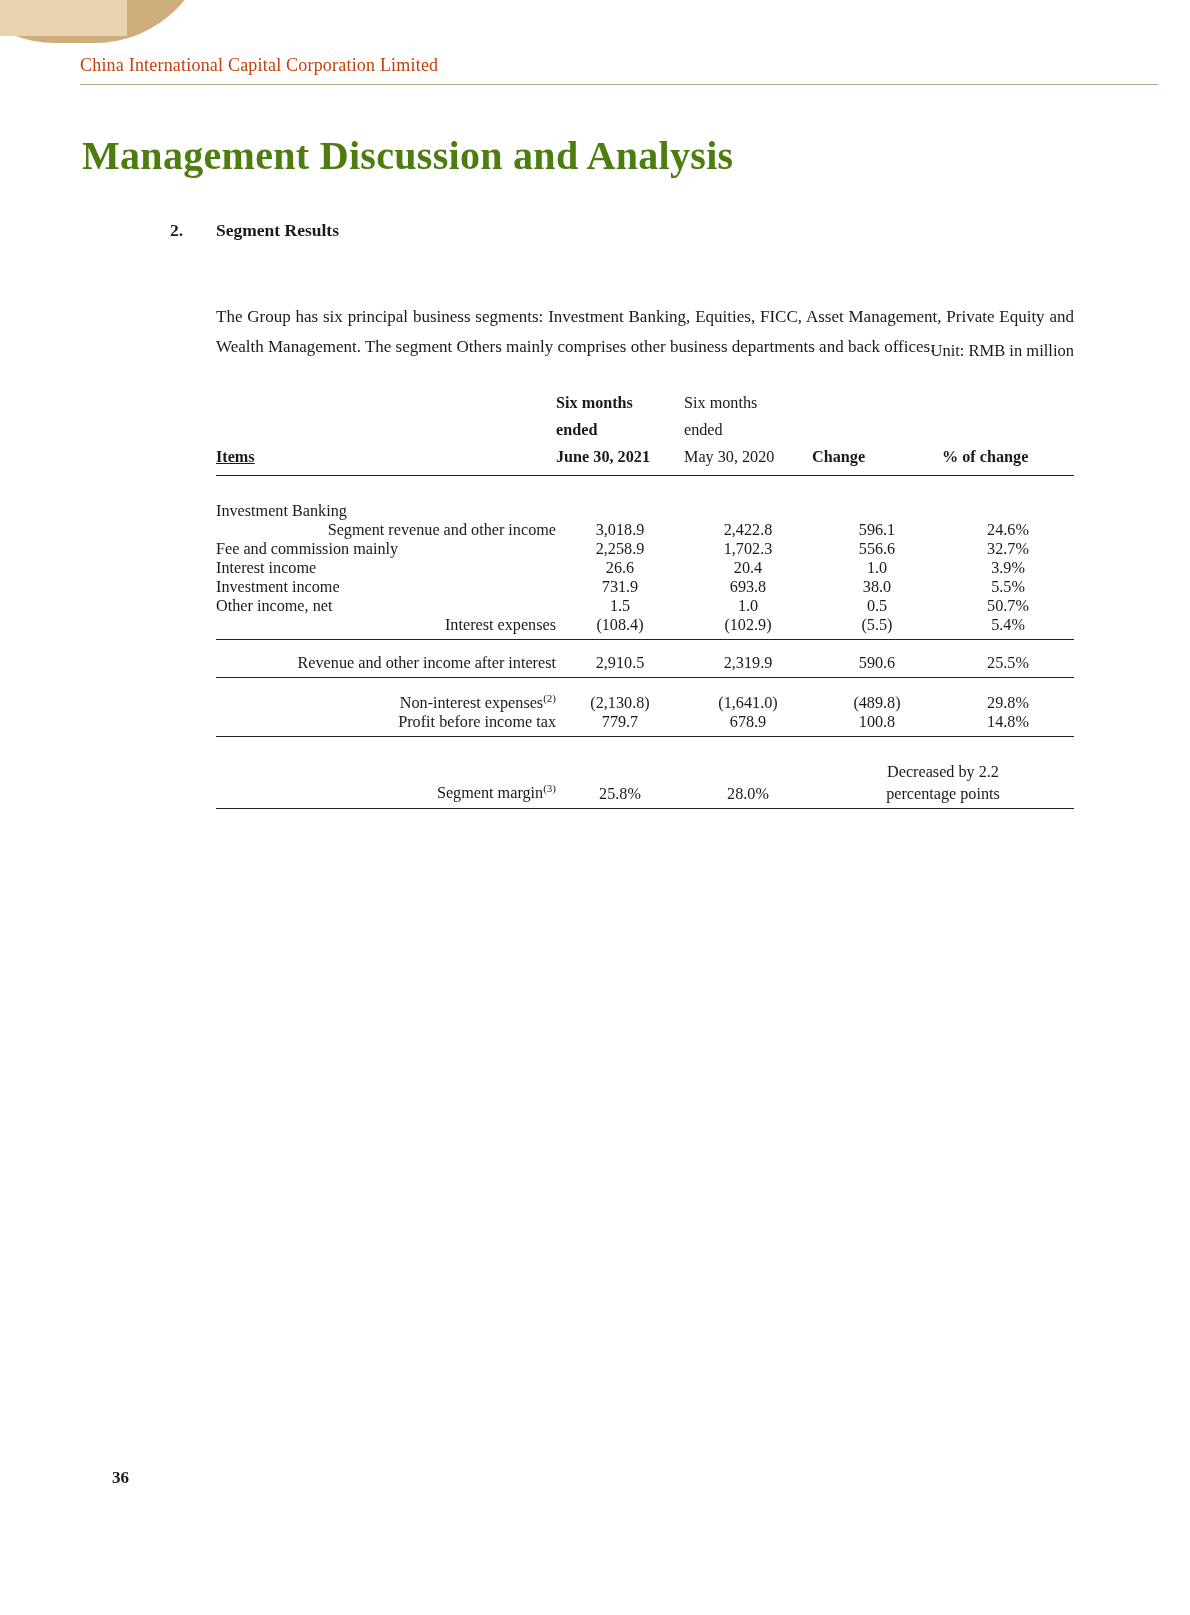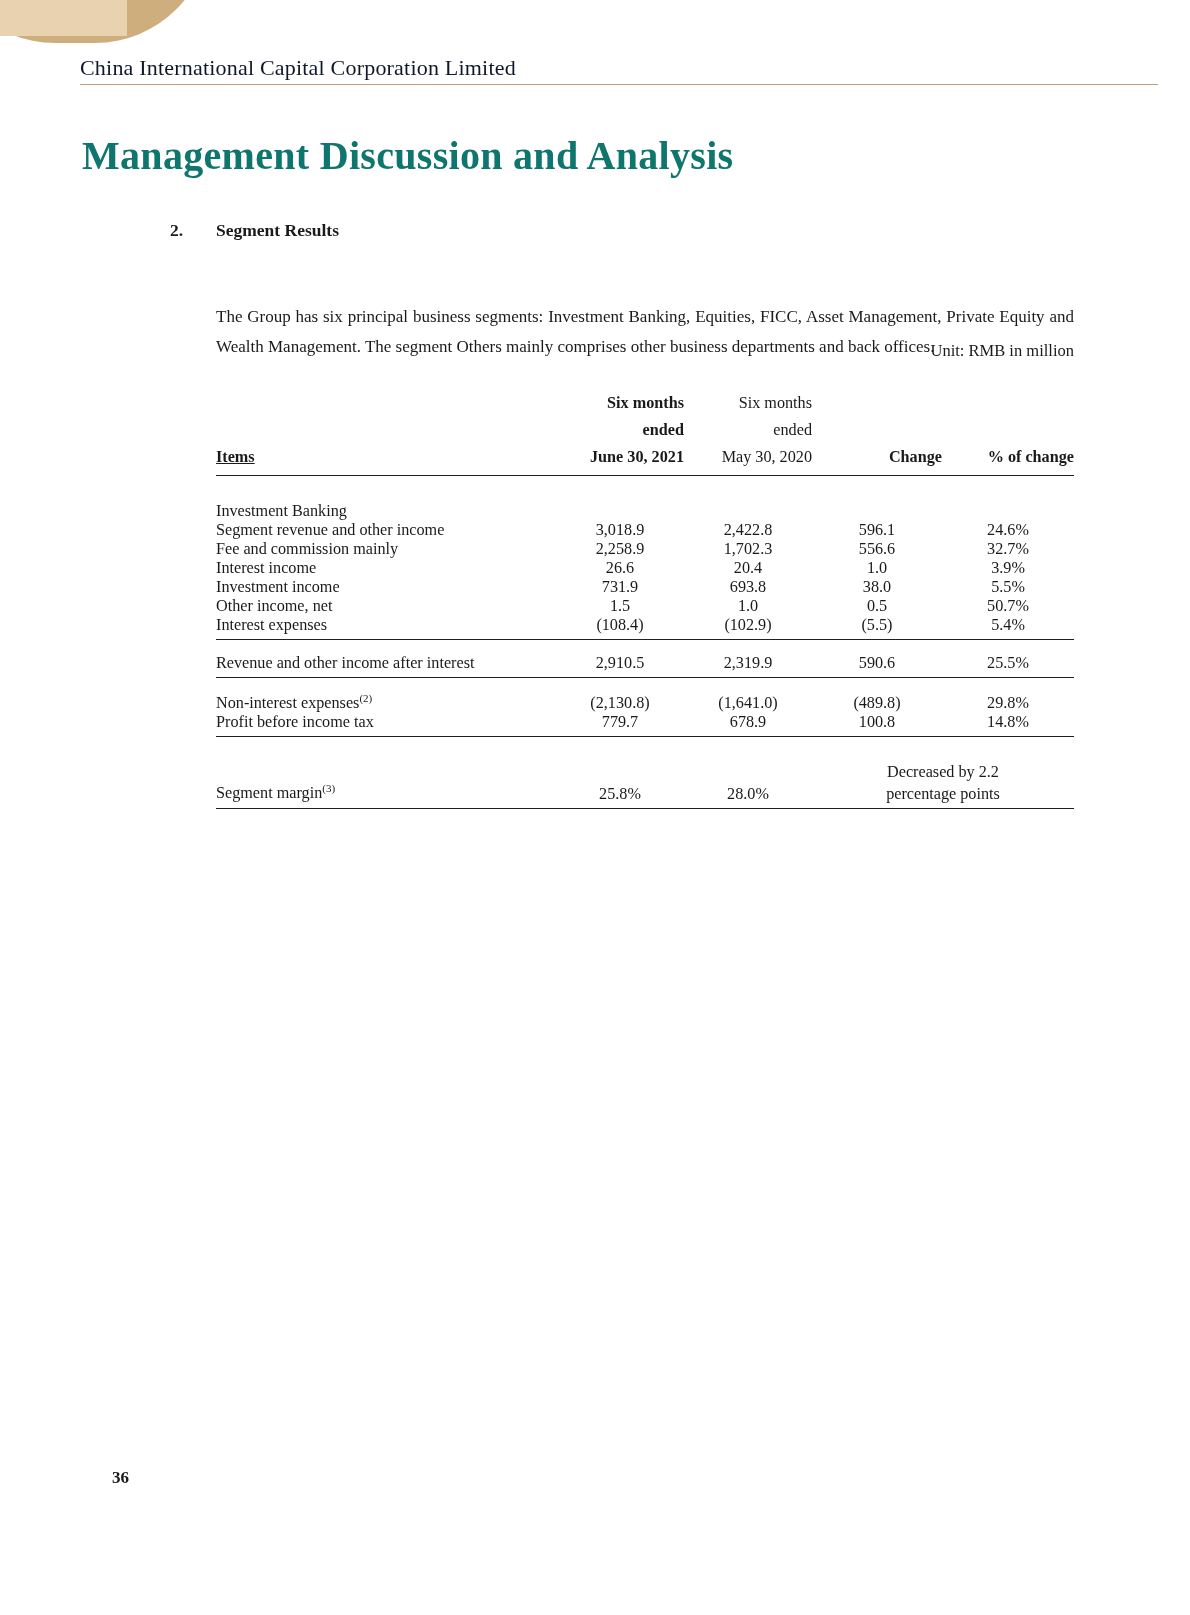--- a/index.html
+++ b/index.html
@@ -36,41 +36,41 @@
     background: #e8d2b0;
     border-radius: 0 0 0 0;
   }
 
   
   .running-head {
     position: absolute;
     left: 80px;
     top: 55px;
     width: 1030px;
-    font-size: 22px;
+    font-size: 18px;
     letter-spacing: 0.2px;
-    color: #0f172a;
+    color: #c2410c;
     padding-bottom: 8px;
   }
   .head-rule {
     position: absolute;
     left: 80px;
     top: 84px;
     width: 1078px;
     height: 1px;
     background: #b9a181;
   }
 
   .page-title {
     position: absolute;
     left: 82px;
     top: 105px;
     font-size: 40px;
     font-weight: bold;
-    color: #0f766e;
+    color: #4d7c0f;
     letter-spacing: 0.3px;
   }
 
   
   .section-no {
     position: absolute;
     left: 170px;
     top: 220px;
     font-size: 17.5px;
     font-weight: bold;
@@ -117,21 +117,21 @@
   table.seg td, table.seg th {
     padding: 0;
     vertical-align: bottom;
   }
   .col-item { width: 340px; }
   .col-num  { width: 128px; }
   .col-chg  { width: 130px; }
   .col-pct  { width: 132px; }
 
   .hdr-cell {
-    text-align: right;
+    text-align: left;
     font-weight: normal;
     line-height: 27px;
     padding-bottom: 2px;
   }
   .hdr-bold { font-weight: bold; }
   .hdr-items {
     text-align: left;
     font-weight: bold;
     vertical-align: bottom;
     line-height: 27px;
@@ -144,21 +144,21 @@
   tr.rule-thin td {
     border-bottom: 1px solid #231f20;
     height: 4px;
   }
   .spacer-row td { height: 26px; }
   .spacer-sm td { height: 14px; }
 
   .r-label { text-align: left; padding: 5px 0; }
   .r-num { text-align: center; padding: 5px 0; }
   .bold { font-weight: normal; }
-  .ind1 { padding-left: 18px; }
+  .ind1 { padding-left: 18px; text-align: right; }
   .ind2 { padding-left: 38px; }
   sup { font-size: 11px; vertical-align: super; }
 
   .note-cell { text-align: center; padding: 5px 0; }
 
   .folio {
     position: absolute;
     left: 82px;
     top: 1468px;
     font-size: 17px;

